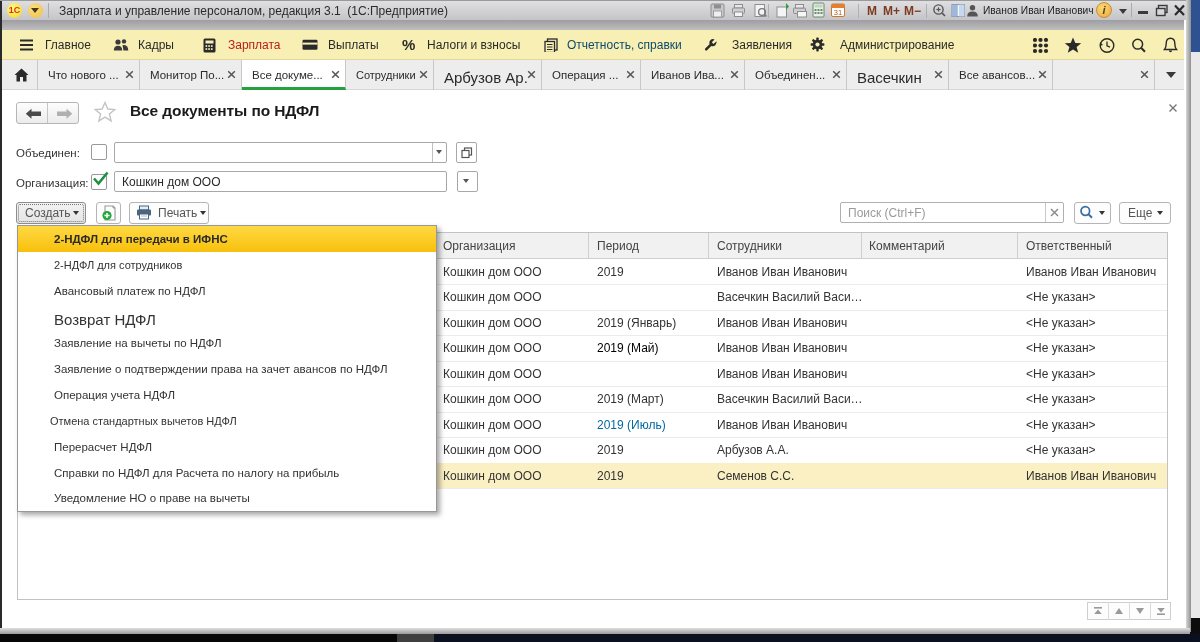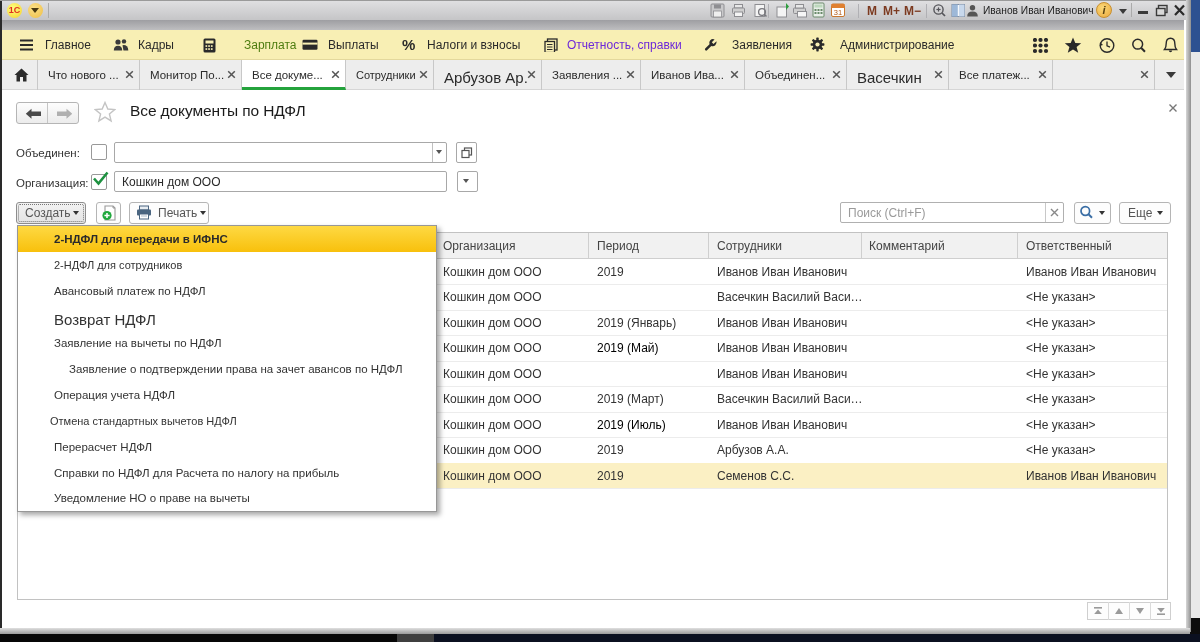--- a/index.html
+++ b/index.html
@@ -14,20 +14,21 @@
 <div class="abs" style="left:1190px;top:0;width:10px;height:52px;background:#2d5191"></div>
 <div class="abs" style="left:1190px;top:52px;width:10px;height:566px;background:#e9e9e9"></div>
 <div class="abs" style="left:1190px;top:618px;width:10px;height:24px;background:#0d0d0d"></div>
 <div class="abs" style="left:1186px;top:0;width:5px;height:632px;background:linear-gradient(90deg,#d6d6d6,#8f8f8f)"></div>
 <div class="abs" style="left:2px;top:1px;width:1184px;height:19px;background:linear-gradient(#dfdfe1,#c5c5c7)">
 <div class="abs" style="left:5px;top:2px;width:15px;height:15px;border-radius:50%;background:radial-gradient(circle at 40% 35%,#ffff80,#f5d02c);color:#e03020;font-weight:bold;font-size:9px;text-align:center;line-height:15px">1С</div>
 <div class="abs" style="left:26px;top:2px;width:15px;height:15px;border-radius:50%;background:radial-gradient(circle at 40% 35%,#fbe088,#eebe45);">
       <div class="abs" style="left:3px;top:5px;width:0;height:0;border-left:4.5px solid transparent;border-right:4.5px solid transparent;border-top:5px solid #4a3a10"></div>
     </div>
 <div class="abs" style="left:46px;top:2px;width:1px;height:15px;background:#aaa"></div>
+<div class="abs" style="left:57px;top:3px;font-size:12px;color:#2a2a2a">Зарплата и управление персоналом, редакция 3.1&nbsp; (1С:Предприятие)</div>
 </div>
 <svg class="abs" style="left:710px;top:3px" width="15" height="15" viewBox="0 0 15 15">
     <rect x="1" y="1" width="13" height="13" rx="1" fill="#c9c9cb" stroke="#8e8e92"></rect>
     <rect x="4" y="1.5" width="7" height="4" fill="#8e8e92"></rect>
     <rect x="3.5" y="8" width="8" height="6" fill="#efefef" stroke="#8e8e92" stroke-width=".8"></rect>
   </svg>
 <svg class="abs" style="left:731px;top:3px" width="15" height="15" viewBox="0 0 15 15">
     <rect x="3.5" y="1.5" width="8" height="3.5" fill="#e8e8e8" stroke="#8e8e92"></rect>
     <rect x="1.5" y="5" width="12" height="5.5" rx="1" fill="#cfcfcf" stroke="#8e8e92"></rect>
     <rect x="3.5" y="9" width="8" height="4.5" fill="#f4f4f4" stroke="#8e8e92"></rect>
@@ -120,38 +121,38 @@
     <rect x="2.5" y="2.5" width="8" height="3" fill="#f8efb4"></rect>
     <g fill="#f8efb4">
       <rect x="2.5" y="7.2" width="1.7" height="1.7"></rect>
       <rect x="5.2" y="7.2" width="1.7" height="1.7"></rect>
       <rect x="7.9" y="7.2" width="1.7" height="1.7"></rect>
       <rect x="2.5" y="10.2" width="1.7" height="1.7"></rect>
       <rect x="5.2" y="10.2" width="1.7" height="1.7"></rect>
       <rect x="7.9" y="10.2" width="1.7" height="1.7"></rect>
     </g>
   </svg>
-<div class="abs" style="left:244px;top:38px;color:#4d7c0f">Зарплата</div>
+<div class="abs" style="left:228px;top:38px;color:#b91c1c">Зарплата</div>
 <svg class="abs" style="left:302px;top:39px" width="16" height="12" viewBox="0 0 16 12">
     <rect x="0.5" y="0.8" width="15" height="10" rx="1.2" fill="#2a2a2a"></rect>
     <rect x="0.5" y="3.6" width="15" height="2" fill="#f8efb4"></rect>
   </svg>
 <div class="abs" style="left:328px;top:38px;color:#2a2a2a">Выплаты</div>
 <div class="abs" style="left:402px;top:36px;color:#2a2a2a;font-size:15px;font-weight:bold">%</div>
 <div class="abs" style="left:427px;top:38px;color:#2a2a2a">Налоги и взносы</div>
 <svg class="abs" style="left:544px;top:38px" width="14" height="14" viewBox="0 0 14 14">
     <rect x="3.5" y="1" width="9.5" height="11" fill="none" stroke="#2a2a2a" stroke-width="1.3"></rect>
     <rect x="1" y="3.5" width="9.5" height="11" fill="#f8efb4" stroke="#2a2a2a" stroke-width="1.3"></rect>
     <g stroke="#2a2a2a">
       <line x1="3" y1="6.5" x2="8.5" y2="6.5"></line>
       <line x1="3" y1="9" x2="8.5" y2="9"></line>
       <line x1="3" y1="11.5" x2="8.5" y2="11.5"></line>
     </g>
   </svg>
-<div class="abs" style="left:567px;top:38px;color:#6d28d9">Отчетность, справки</div>
+<div class="abs" style="left:567px;top:38px;color:#0c4a6e">Отчетность, справки</div>
 <svg class="abs" style="left:704px;top:38px" width="14" height="14" viewBox="0 0 14 14">
     <path d="M12.5 3.2 L9.5 6 L7.8 4.3 L10.6 1.4 Q8 0.5 6.3 2.2 Q4.7 3.8 5.5 6.2 L1.2 10.5 Q0.5 11.3 1.3 12.2 Q2.2 13 3 12.3 L7.3 8 Q9.7 8.8 11.3 7.2 Q13 5.5 12.5 3.2Z" fill="#2a2a2a"></path>
   </svg>
 <div class="abs" style="left:732px;top:38px;color:#2a2a2a">Заявления</div>
 <svg class="abs" style="left:810px;top:37px" width="15" height="15" viewBox="0 0 15 15">
     <g fill="#2a2a2a">
       <circle cx="7.5" cy="7.5" r="4.8"></circle>
       <rect x="6.3" y="0.6" width="2.4" height="3" rx="0.6" transform="rotate(0 7.5 7.5)"></rect>
       <rect x="6.3" y="0.6" width="2.4" height="3" rx="0.6" transform="rotate(45 7.5 7.5)"></rect>
       <rect x="6.3" y="0.6" width="2.4" height="3" rx="0.6" transform="rotate(90 7.5 7.5)"></rect>
@@ -215,41 +216,41 @@
 <div class="abs" style="left:356px;top:69px;width:64px;color:#2a2a2a;white-space:nowrap;overflow:hidden;font-size:11px">Сотрудники</div>
 <svg class="abs" style="left:419px;top:70px" width="9" height="9" viewBox="0 0 9 9">
     <path d="M1.2 1.2 L7.8 7.8 M7.8 1.2 L1.2 7.8" stroke="#555" stroke-width="1.5"></path>
   </svg>
 <div class="abs" style="left:434px;top:60px;width:108px;height:30px;border-right:1px solid #c8c8c8"></div>
 <div class="abs" style="left:444px;top:69px;width:84px;color:#2a2a2a;white-space:nowrap;overflow:hidden;font-size:15px">Арбузов Ар...</div>
 <svg class="abs" style="left:527px;top:70px" width="9" height="9" viewBox="0 0 9 9">
     <path d="M1.2 1.2 L7.8 7.8 M7.8 1.2 L1.2 7.8" stroke="#555" stroke-width="1.5"></path>
   </svg>
 <div class="abs" style="left:542px;top:60px;width:99px;height:30px;border-right:1px solid #c8c8c8"></div>
-<div class="abs" style="left:552px;top:69px;width:75px;color:#2a2a2a;white-space:nowrap;overflow:hidden;font-size:11.5px">Заявления ...</div>
+<div class="abs" style="left:552px;top:69px;width:75px;color:#2a2a2a;white-space:nowrap;overflow:hidden;font-size:11.5px">Операция ...</div>
 <svg class="abs" style="left:626px;top:70px" width="9" height="9" viewBox="0 0 9 9">
     <path d="M1.2 1.2 L7.8 7.8 M7.8 1.2 L1.2 7.8" stroke="#555" stroke-width="1.5"></path>
   </svg>
 <div class="abs" style="left:641px;top:60px;width:104px;height:30px;border-right:1px solid #c8c8c8"></div>
 <div class="abs" style="left:651px;top:69px;width:80px;color:#2a2a2a;white-space:nowrap;overflow:hidden;font-size:11.5px">Иванов Ива...</div>
 <svg class="abs" style="left:730px;top:70px" width="9" height="9" viewBox="0 0 9 9">
     <path d="M1.2 1.2 L7.8 7.8 M7.8 1.2 L1.2 7.8" stroke="#555" stroke-width="1.5"></path>
   </svg>
 <div class="abs" style="left:745px;top:60px;width:102px;height:30px;border-right:1px solid #c8c8c8"></div>
 <div class="abs" style="left:755px;top:69px;width:78px;color:#2a2a2a;white-space:nowrap;overflow:hidden;font-size:11.5px">Объединен...</div>
 <svg class="abs" style="left:832px;top:70px" width="9" height="9" viewBox="0 0 9 9">
     <path d="M1.2 1.2 L7.8 7.8 M7.8 1.2 L1.2 7.8" stroke="#555" stroke-width="1.5"></path>
   </svg>
 <div class="abs" style="left:847px;top:60px;width:102px;height:30px;border-right:1px solid #c8c8c8"></div>
 <div class="abs" style="left:857px;top:69px;width:67px;color:#2a2a2a;white-space:nowrap;overflow:hidden;font-size:15px">Васечкин В...</div>
 <svg class="abs" style="left:934px;top:70px" width="9" height="9" viewBox="0 0 9 9">
     <path d="M1.2 1.2 L7.8 7.8 M7.8 1.2 L1.2 7.8" stroke="#555" stroke-width="1.5"></path>
   </svg>
 <div class="abs" style="left:949px;top:60px;width:104px;height:30px;border-right:1px solid #c8c8c8"></div>
-<div class="abs" style="left:959px;top:69px;width:80px;color:#2a2a2a;white-space:nowrap;overflow:hidden;font-size:11.5px">Все платеж...</div>
+<div class="abs" style="left:959px;top:69px;width:80px;color:#2a2a2a;white-space:nowrap;overflow:hidden;font-size:11.5px">Все авансов...</div>
 <svg class="abs" style="left:1038px;top:70px" width="9" height="9" viewBox="0 0 9 9">
     <path d="M1.2 1.2 L7.8 7.8 M7.8 1.2 L1.2 7.8" stroke="#555" stroke-width="1.5"></path>
   </svg>
 <div class="abs" style="left:1053px;top:60px;width:102px;height:30px;border-right:1px solid #c8c8c8"></div>
 <div class="abs" style="left:1063px;top:87px;width:78px;color:#2a2a2a;white-space:nowrap;overflow:hidden;font-size:14px">Н 0000-000006</div>
 <svg class="abs" style="left:1140px;top:70px" width="9" height="9" viewBox="0 0 9 9">
     <path d="M1.2 1.2 L7.8 7.8 M7.8 1.2 L1.2 7.8" stroke="#555" stroke-width="1.5"></path>
   </svg>
 <div class="abs" style="left:1166px;top:72px;width:0;height:0;border-left:5px solid transparent;border-right:5px solid transparent;border-top:6px solid #3a3a3a"></div>
 <div class="abs" style="left:2px;top:90px;width:1182px;height:541px;background:#fff"></div>
@@ -260,21 +261,21 @@
 <div class="abs" style="left:47px;top:103px;width:1px;height:20px;background:#c5c5c5"></div>
 <svg class="abs" style="left:25px;top:108px" width="16" height="11" viewBox="0 0 16 11">
     <path d="M6.5 0.8 L6.5 3.6 L16 3.6 L16 8.0 L6.5 8.0 L6.5 10.8 L0.8 5.8Z" fill="#4a4a4a"></path>
   </svg>
 <svg class="abs" style="left:56px;top:108px" width="16" height="11" viewBox="0 0 16 11">
     <path d="M10.5 0.8 L10.5 3.6 L1 3.6 L1 8.0 L10.5 8.0 L10.5 10.8 L16.2 5.8Z" fill="#b0b0b0"></path>
   </svg>
 <svg class="abs" style="left:94px;top:101px" width="22" height="22" viewBox="0 0 22 22">
     <path d="M11 1.5 L13.8 8 L20.8 8.5 L15.4 13 L17.1 19.9 L11 16.1 L4.9 19.9 L6.6 13 L1.2 8.5 L8.2 8Z" fill="none" stroke="#c4c4c4" stroke-width="1.4"></path>
   </svg>
-<div class="abs" style="left:130px;top:102px;font-size:15.5px;font-weight:normal;color:#1a1a1a;letter-spacing:-0.1px">Все документы по НДФЛ</div>
+<div class="abs" style="left:130px;top:102px;font-size:15.5px;font-weight:bold;color:#1a1a1a;letter-spacing:-0.1px">Все документы по НДФЛ</div>
 <div class="abs" style="left:16px;top:147px;color:#333;font-size:11.5px">Объединен:</div>
 <div class="abs" style="left:91px;top:144px;width:16px;height:16px;background:#fff;border:1px solid #999;border-radius:2px"></div>
 <div class="abs" style="left:114px;top:142px;width:333px;height:21px;background:#fff;border:1px solid #a8a8a8;border-radius:2px"></div>
 <div class="abs" style="left:432px;top:143px;width:1px;height:19px;background:#c0c0c0"></div>
 <div class="abs" style="left:436px;top:150px;width:0;height:0;border-left:3.5px solid transparent;border-right:3.5px solid transparent;border-top:4.5px solid #555"></div>
 <div class="abs" style="left:456px;top:142px;width:21px;height:21px;background:#fff;border:1px solid #a8a8a8;border-radius:2px"></div>
 <svg class="abs" style="left:461px;top:147px" width="12" height="12" viewBox="0 0 12 12">
     <rect x="3.5" y="1" width="7" height="7" fill="#fff" stroke="#555" stroke-width="1.2"></rect>
     <rect x="1" y="3.5" width="7" height="7" fill="#fff" stroke="#555" stroke-width="1.2"></rect>
   </svg>
@@ -358,21 +359,21 @@
 <div class="abs" style="left:443px;top:367px;color:#333">Кошкин дом ООО</div>
 <div class="abs" style="left:717px;top:367px;color:#333">Иванов Иван Иванович</div>
 <div class="abs" style="left:1026px;top:367px;color:#333">&lt;Не указан&gt;</div>
 <div class="hline" style="left:18px;top:412px;width:1149px;background:#ececec"></div>
 <div class="abs" style="left:443px;top:392px;color:#333">Кошкин дом ООО</div>
 <div class="abs" style="left:597px;top:392px;color:#333">2019 (Март)</div>
 <div class="abs" style="left:717px;top:392px;color:#333">Васечкин Василий Васи…</div>
 <div class="abs" style="left:1026px;top:392px;color:#333">&lt;Не указан&gt;</div>
 <div class="hline" style="left:18px;top:437px;width:1149px;background:#ececec"></div>
 <div class="abs" style="left:443px;top:418px;color:#333">Кошкин дом ООО</div>
-<div class="abs" style="left:597px;top:418px;color:#000000">2019 (Июль)</div>
+<div class="abs" style="left:597px;top:418px;color:#0369a1">2019 (Июль)</div>
 <div class="abs" style="left:717px;top:418px;color:#333">Иванов Иван Иванович</div>
 <div class="abs" style="left:1026px;top:418px;color:#333">&lt;Не указан&gt;</div>
 <div class="hline" style="left:18px;top:463px;width:1149px;background:#ececec"></div>
 <div class="abs" style="left:443px;top:443px;color:#333">Кошкин дом ООО</div>
 <div class="abs" style="left:597px;top:443px;color:#333">2019</div>
 <div class="abs" style="left:717px;top:443px;color:#333">Арбузов А.А.</div>
 <div class="abs" style="left:1026px;top:443px;color:#333">&lt;Не указан&gt;</div>
 <div class="abs" style="left:18px;top:463px;width:1149px;height:25px;background:#fbf0c4"></div>
 <div class="hline" style="left:18px;top:488px;width:1149px;background:#ececec"></div>
 <div class="abs" style="left:443px;top:469px;color:#333">Кошкин дом ООО</div>
@@ -397,21 +398,21 @@
     <path d="M5 5.5 L8.8 1 L1.2 1Z" fill="#9a9a9a"></path>
     <rect x="1" y="6.4" width="8" height="1.6" fill="#9a9a9a"></rect>
   </svg>
 <div class="abs" style="left:17px;top:225px;width:420px;height:287px;background:#fff;border:1px solid #979797;box-shadow:3px 3px 5px rgba(0,0,0,0.35)"></div>
 <div class="abs" style="left:18px;top:226px;width:418px;height:26px;background:linear-gradient(#fed943,#f8c00c)"></div>
 <div class="abs" style="left:54px;top:233px;color:#2a2a2a;font-weight:bold;font-size:11.5px">2-НДФЛ для передачи в ИФНС</div>
 <div class="abs" style="left:54px;top:259px;color:#333;font-size:11px">2-НДФЛ для сотрудников</div>
 <div class="abs" style="left:54px;top:285px;color:#333;font-size:11.5px">Авансовый платеж по НДФЛ</div>
 <div class="abs" style="left:54px;top:311px;color:#333;font-size:15px">Возврат НДФЛ</div>
 <div class="abs" style="left:54px;top:337px;color:#333;font-size:11.5px">Заявление на вычеты по НДФЛ</div>
-<div class="abs" style="left:69px;top:363px;color:#333;font-size:11.5px">Заявление о подтверждении права на зачет авансов по НДФЛ</div>
+<div class="abs" style="left:54px;top:363px;color:#333;font-size:11.5px">Заявление о подтверждении права на зачет авансов по НДФЛ</div>
 <div class="abs" style="left:54px;top:389px;color:#333;font-size:11.5px">Операция учета НДФЛ</div>
 <div class="abs" style="left:50px;top:415px;color:#333;font-size:11px">Отмена стандартных вычетов НДФЛ</div>
 <div class="abs" style="left:54px;top:441px;color:#333;font-size:11.5px">Перерасчет НДФЛ</div>
 <div class="abs" style="left:54px;top:467px;color:#333;font-size:11.5px">Справки по НДФЛ для Расчета по налогу на прибыль</div>
 <div class="abs" style="left:54px;top:492px;color:#333;font-size:11.5px">Уведомление НО о праве на вычеты</div>
 <div class="abs" style="left:0;top:628px;width:1190px;height:6px;background:linear-gradient(#e0e0e0,#9a9a9a)"></div>
 <div class="abs" style="left:0;top:634px;width:1200px;height:8px;background:#070707"></div>
 <div class="abs" style="left:397px;top:634px;width:37px;height:8px;background:#3f3f3f"></div>
 <div class="abs" style="left:434px;top:634px;width:766px;height:8px;background:#0b1020"></div>
 </body></html>

